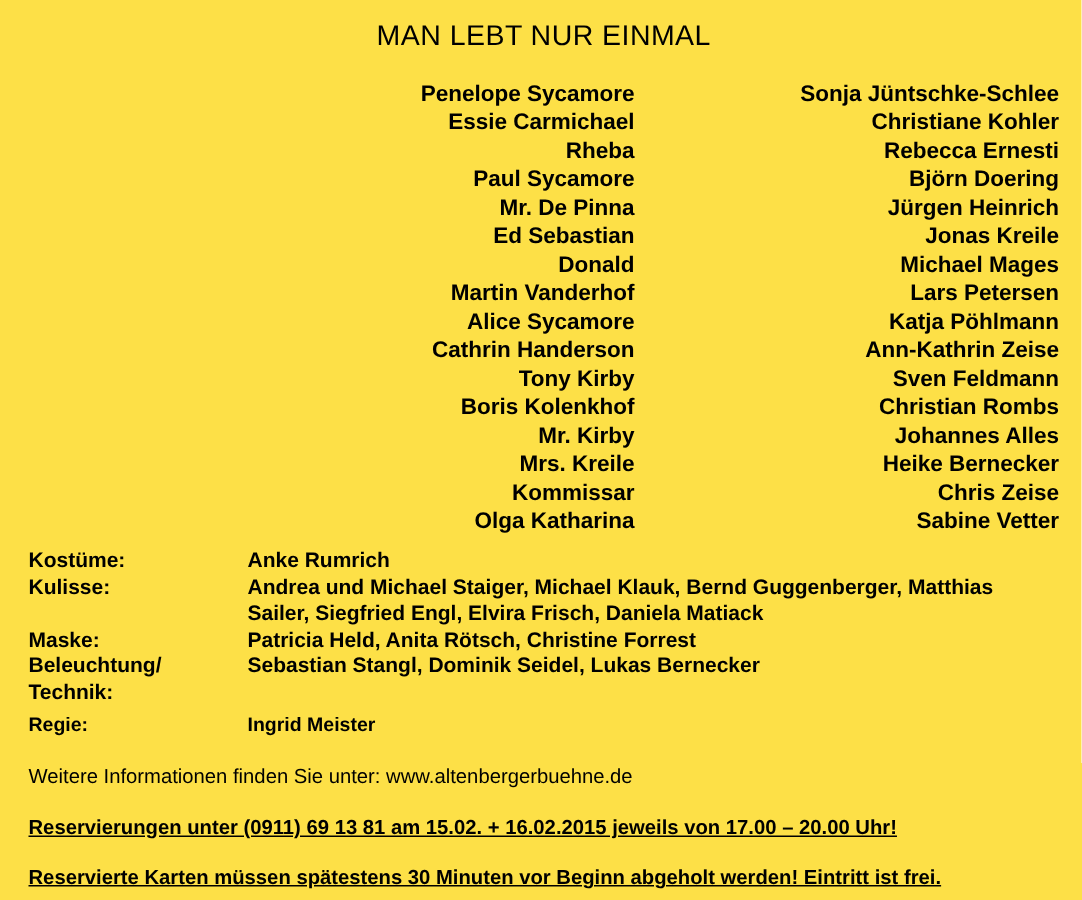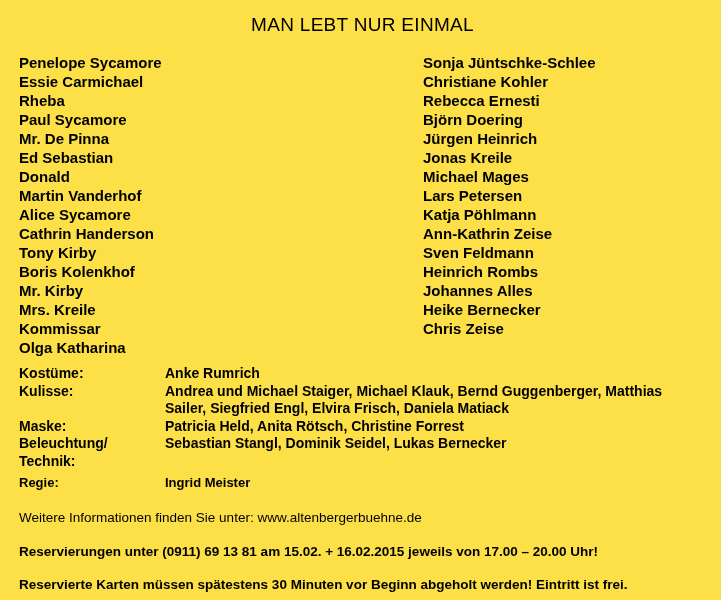--- a/index.html
+++ b/index.html
@@ -22,20 +22,21 @@
     text-align: center;
     letter-spacing: 0.3px;
   }
   .cast { display: block; }
   .cast-row {
     display: grid;
     grid-template-columns: 404px 1fr;
     font-size: 15px;
     font-weight: 700;
     line-height: 19px;
+    text-align: right;
   }
   .credits {
     margin-top: 8px;
   }
   .credit-row {
     display: grid;
     grid-template-columns: 146px 541px;
     font-size: 14px;
     font-weight: 700;
     line-height: 17.5px;
@@ -48,21 +49,21 @@
     font-weight: 700;
     line-height: 21px;
     margin-top: 2px;
   }
   .footer { margin-top: 1px; }
   .footer-line {
     font-size: 13.5px;
     line-height: 17.6px;
     margin-top: 16px;
   }
-  .footer-line.bold { font-weight: 700; }
+  .footer-line.bold { font-weight: 700; text-decoration: underline; }
 </style>
 </head>
 <body>
 
 <div class="page">
 
   <h1 class="title">MAN LEBT NUR EINMAL</h1>
 
   <div class="cast">
     <div class="cast-row">
@@ -104,36 +105,37 @@
     <div class="cast-row">
       <span>Cathrin Handerson</span>
       <span>Ann-Kathrin Zeise</span>
     </div>
     <div class="cast-row">
       <span>Tony Kirby</span>
       <span>Sven Feldmann</span>
     </div>
     <div class="cast-row">
       <span>Boris Kolenkhof</span>
-      <span>Heinrich Rombs</span>
+      <span>Christian Rombs</span>
     </div>
     <div class="cast-row">
       <span>Mr. Kirby</span>
       <span>Johannes Alles</span>
     </div>
     <div class="cast-row">
       <span>Mrs. Kreile</span>
       <span>Heike Bernecker</span>
     </div>
     <div class="cast-row">
       <span>Kommissar</span>
       <span>Chris Zeise</span>
     </div>
     <div class="cast-row">
       <span>Olga Katharina</span>
+      <span>Sabine Vetter</span>
     </div>
   </div>
 
   <div class="credits">
     <div class="credit-row">
       <span class="credit-label">Kostüme:</span>
       <span class="credit-value">Anke Rumrich</span>
     </div>
     <div class="credit-row">
       <span class="credit-label">Kulisse:</span>

